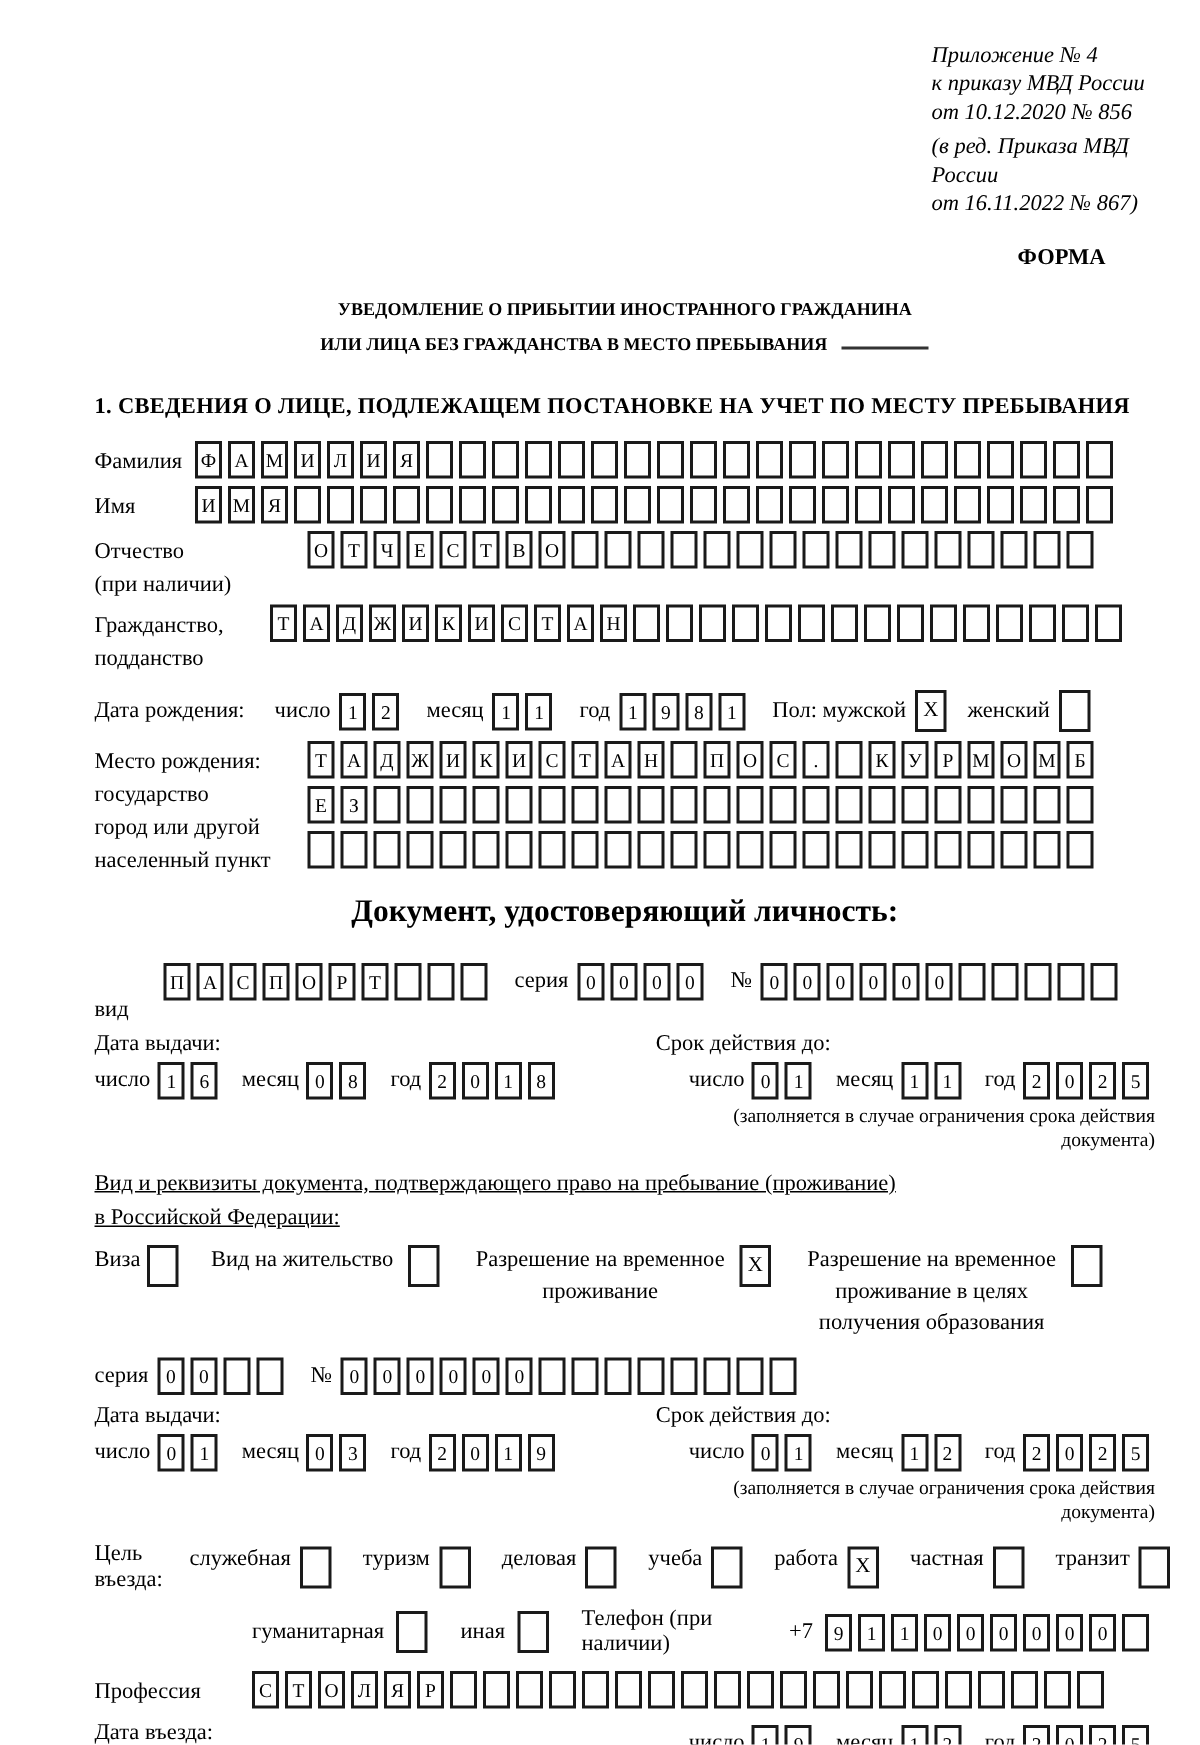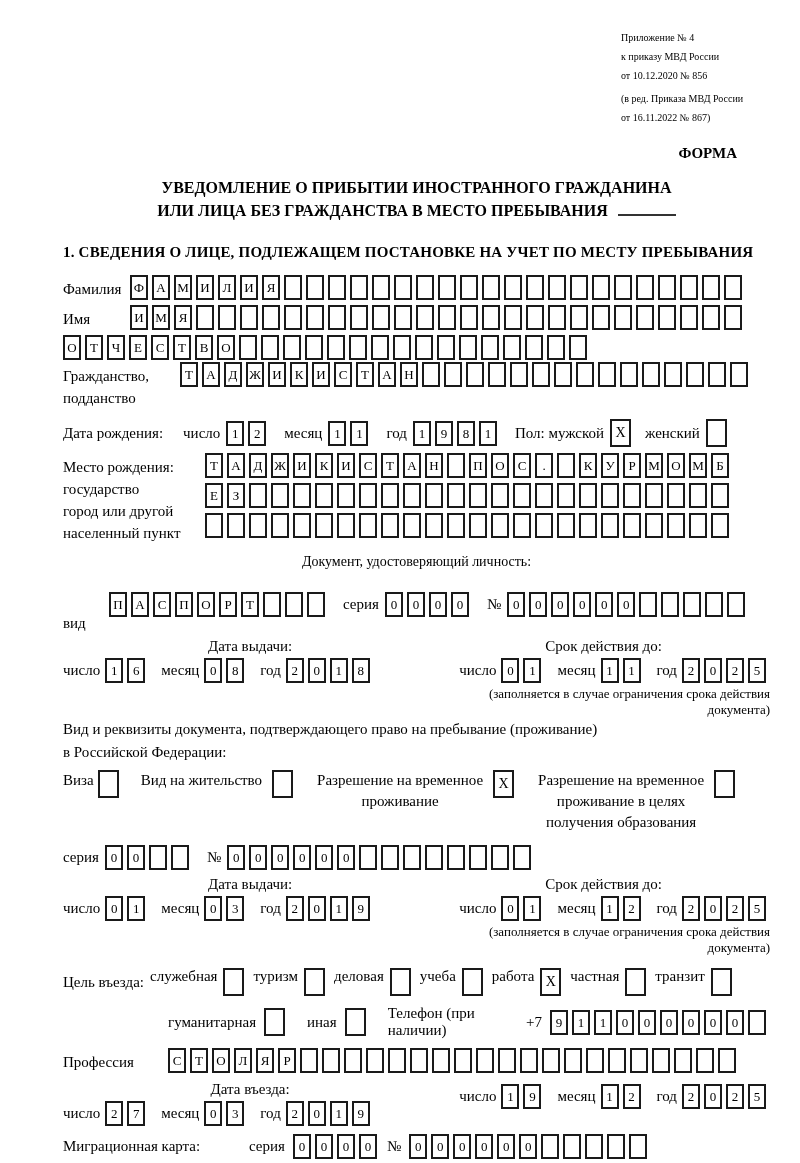--- a/index.html
+++ b/index.html
@@ -20,57 +20,57 @@
     text-align:center; font-size:13px; line-height:21px;
     flex:0 0 auto; background:#fff;
   }
   .cbx {
     display:inline-block; width:21px; height:28px;
     border:2px solid #1a1a1a; text-align:center;
     font-size:14px; line-height:24px; vertical-align:middle;
     background:#fff; flex:0 0 auto;
   }
 
-  .appendix { margin-left:558px; font-size:10px; line-height:19px; }
+  .appendix { margin-left:558px; font-size:15px; line-height:19px;font-style:italic; }
   .appendix .gap { height:4px; }
   .forma { text-align:right; padding-right:33px; font-weight:bold; font-size:15px; margin-top:18px; }
 
-  .title { text-align:center; font-weight:bold; font-size:16px; line-height:23px; margin-top:14px; }
+  .title { text-align:center; font-weight:bold; font-size:12px; line-height:23px; margin-top:14px; }
   .blankline { display:inline-block; width:58px; border-bottom:2px solid #333; height:14px; margin-left:10px; }
 
   .sec1 { font-weight:bold; font-size:15px; margin-top:22px; letter-spacing:0.2px; }
 
   .frow { display:flex; align-items:flex-start; margin-top:8px; }
   .flabel { flex:0 0 auto; line-height:22px; padding-top:3px; }
   .w67 { width:67px; } .w142 { width:142px; } .w117 { width:117px; }
   .w105 { width:105px; }
 
   .inlinebits { display:flex; align-items:center; margin-top:10px; }
   .inlinebits .t { margin-right:6px; }
   .inlinebits .gapl { margin-left:14px; }
 
-  .docheader { text-align:center; font-weight:normal; font-size:14px; margin-top:10px; }
+  .docheader { text-align:center; font-weight:bold; font-size:21px; margin-top:10px; }
 
   .datecols { display:flex; margin-top:6px; }
   .datecol-l { width:385px; }
   .datecol-r { flex:1; }
-  .datehead { text-align:center; font-size:15px; }
+  .datehead { font-size:15px; }
   .dateline { display:flex; align-items:center; margin-top:3px; }
   .dateline .t { margin-right:5px; }
   .dateline .g { margin-left:12px; }
   .smallnote { text-align:right; font-size:13px; margin-top:3px; }
 
-  .introline { line-height:23px; }
+  .introline { margin-top:10px; line-height:23px;text-decoration:underline; }
 
   .permits { display:flex; align-items:flex-start; margin-top:6px; }
   .permits .pitem { display:flex; align-items:flex-start; margin-right:14px; }
   .permits .ptxt { line-height:21px; margin-right:10px; }
   .permits .center { text-align:center; }
 
-  .purposerow { display:flex; align-items:center; margin-top:12px; }
+  .purposerow { display:flex; align-items:center; margin-top:12px;gap:12px; }
   .purposerow .opt { display:flex; margin-left:9px; }
   .purposerow .opt span.lbl { margin-right:6px; }
 
   .phonerow { display:flex; align-items:center; margin-top:9px; margin-left:105px; }
   .phonerow .opt { display:flex; align-items:center; margin-right:22px; }
   .phonerow .opt span.lbl { margin-right:8px; }
   .phonerow .tel { margin-right:14px; }
   .phonerow .pfx { margin-right:8px; }
 
   .migrow { display:flex; align-items:center; margin-top:8px; }
@@ -160,20 +160,24 @@
         <span class="cell"></span>
         <span class="cell"></span>
         <span class="cell"></span>
         <span class="cell"></span>
         <span class="cell"></span>
         <span class="cell"></span>
       </div>
   </div>
 
   <div class="frow" style="margin-top:5px;">
+    <div class="flabel w142">
+      <div>Отчество</div>
+      <div>(при наличии)</div>
+    </div>
     <div class="cellrow">
         <span class="cell">О</span>
         <span class="cell">Т</span>
         <span class="cell">Ч</span>
         <span class="cell">Е</span>
         <span class="cell">С</span>
         <span class="cell">Т</span>
         <span class="cell">В</span>
         <span class="cell">О</span>
         <span class="cell"></span>

